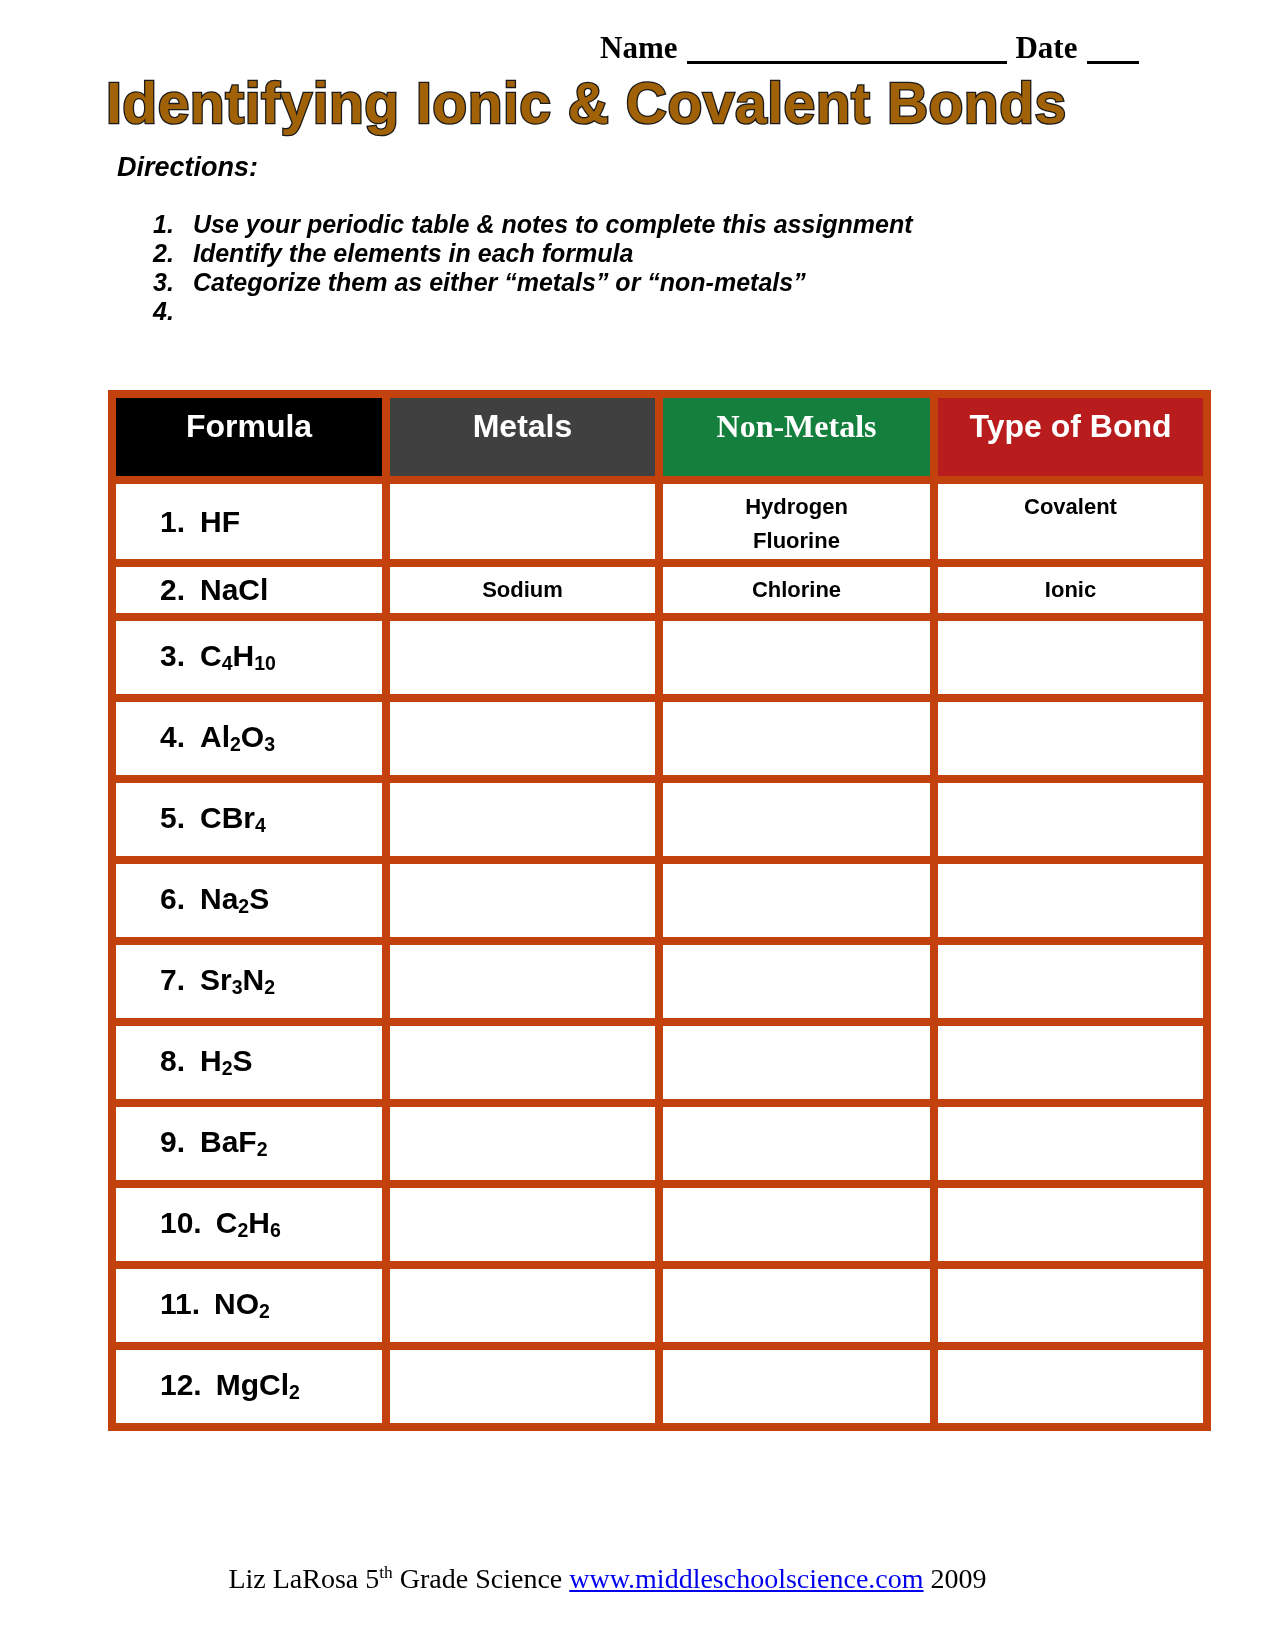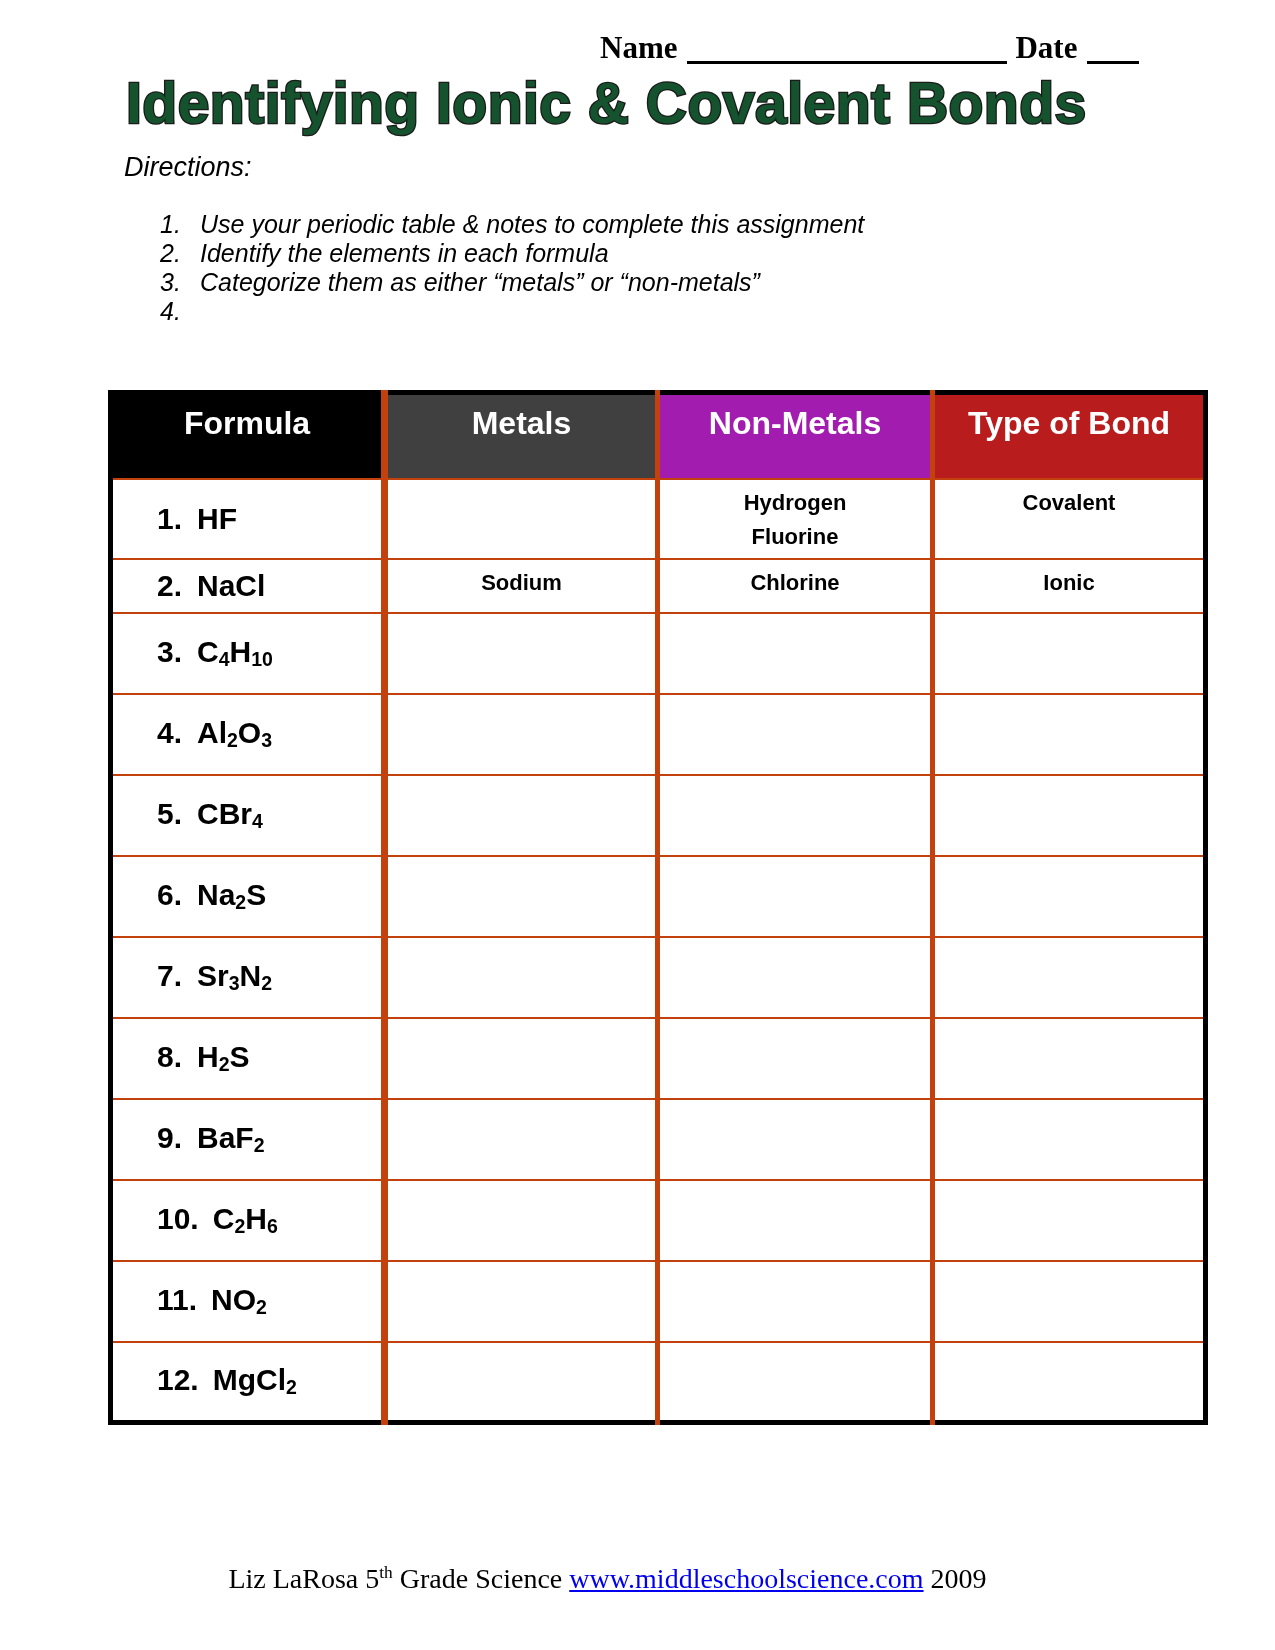--- a/index.html
+++ b/index.html
@@ -46,41 +46,41 @@
     letter-spacing: 0.5px;
     -webkit-text-stroke: 2.6px #1b1b1b;
     paint-order: stroke fill;
     white-space: nowrap;
   }
 
   
   .directions {
     position: absolute;
     top: 152px;
-    left: 124px;
-    font-weight: normal;
+    left: 117px;
+    font-weight: bold;
     font-style: italic;
   }
   .dir-heading { font-size: 27px; }
   .dir-list { margin-top: 27px; margin-left: 36px; font-size: 25px; }
   .dir-item { display: flex; line-height: 29px; }
   .dir-num { width: 40px; flex: none; }
 
   
   .ws-table {
     position: absolute;
     top: 390px;
     left: 108px;
     width: 1095px;
     border-collapse: collapse;
     table-layout: fixed;
     border: 5px solid #000;
     font-weight: bold;
   }
-  .ws-table th, .ws-table td { border: 2px solid #c2410c; }
+  .ws-table th, .ws-table td { border: 8px solid #c2410c; }
   .ws-table .c1 { border-right-width: 7px; }
   .ws-table .c2 { border-right-width: 5px; }
   .ws-table .c3 { border-right-width: 5px; }
   .ws-table thead tr { height: 86px; }
   .ws-table th {
     color: #fff;
     font-size: 32px;
     vertical-align: top;
     padding-top: 10px;
     text-align: center;
@@ -122,21 +122,21 @@
 </style>
 </head>
 <body>
 
 <div class="page">
 
   <div class="name-date">
     <span>Name</span><span class="blank name-blank"></span><span>Date</span><span class="blank date-blank"></span>
   </div>
 
-  <h1 class="title" id="title" style="color: #14532d; margin-left: 20px; -webkit-text-stroke: 2.6px rgb(27, 27, 27);">Identifying Ionic &amp; Covalent Bonds</h1>
+  <h1 class="title" id="title" style="color: #a16207; -webkit-text-stroke: 2.6px rgb(27, 27, 27);">Identifying Ionic &amp; Covalent Bonds</h1>
 
   <div class="directions">
     <div class="dir-heading">Directions:</div>
     <div class="dir-list" id="dir-list">
         <div class="dir-item">
           <span class="dir-num">1.</span>
           <span>Use your periodic table &amp; notes to complete this assignment</span>
         </div>
         <div class="dir-item">
           <span class="dir-num">2.</span>
@@ -156,21 +156,21 @@
     <colgroup>
       <col style="width:274px">
         <col style="width:273px">
         <col style="width:275px">
         <col style="width:273px">
     </colgroup>
     <thead>
       <tr>
         <th class="c1" style="background: rgb(0, 0, 0); color: rgb(255, 255, 255);">Formula</th>
         <th class="c2" style="background: #404040; color: rgb(255, 255, 255);">Metals</th>
-        <th class="c3" style="background: #a21caf; color: rgb(255, 255, 255);">Non-Metals</th>
+        <th class="c3" style="background: #15803d; color: rgb(255, 255, 255); font-family: Liberation Serif, serif;">Non-Metals</th>
         <th class="c4" style="background: #b91c1c; color: rgb(255, 255, 255);">Type of Bond</th>
       </tr>
     </thead>
     <tbody id="table-body">
         <tr class="r1">
           <td class="c1 formula"><span class="num">1.</span><span class="form"><span>HF</span></span></td>
           <td class="c2 answer"></td>
           <td class="c3 answer">
             <div class="ans-line">Hydrogen</div>
             <div class="ans-line">Fluorine</div>

